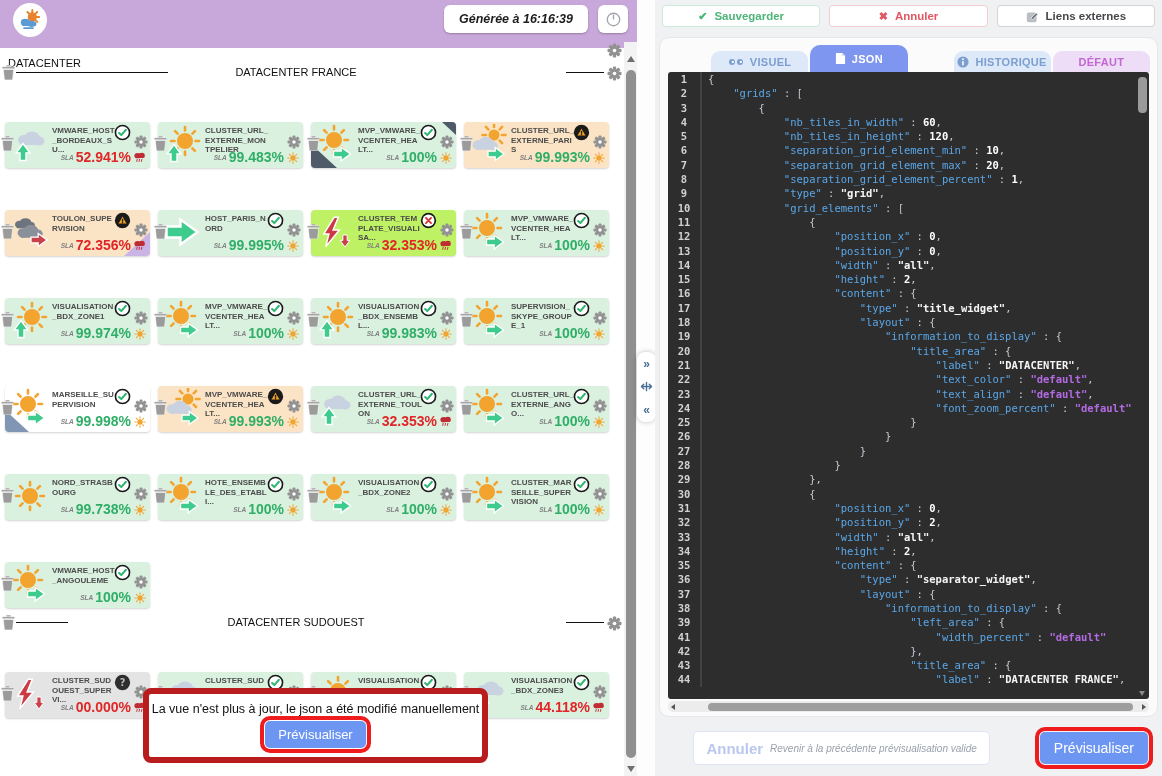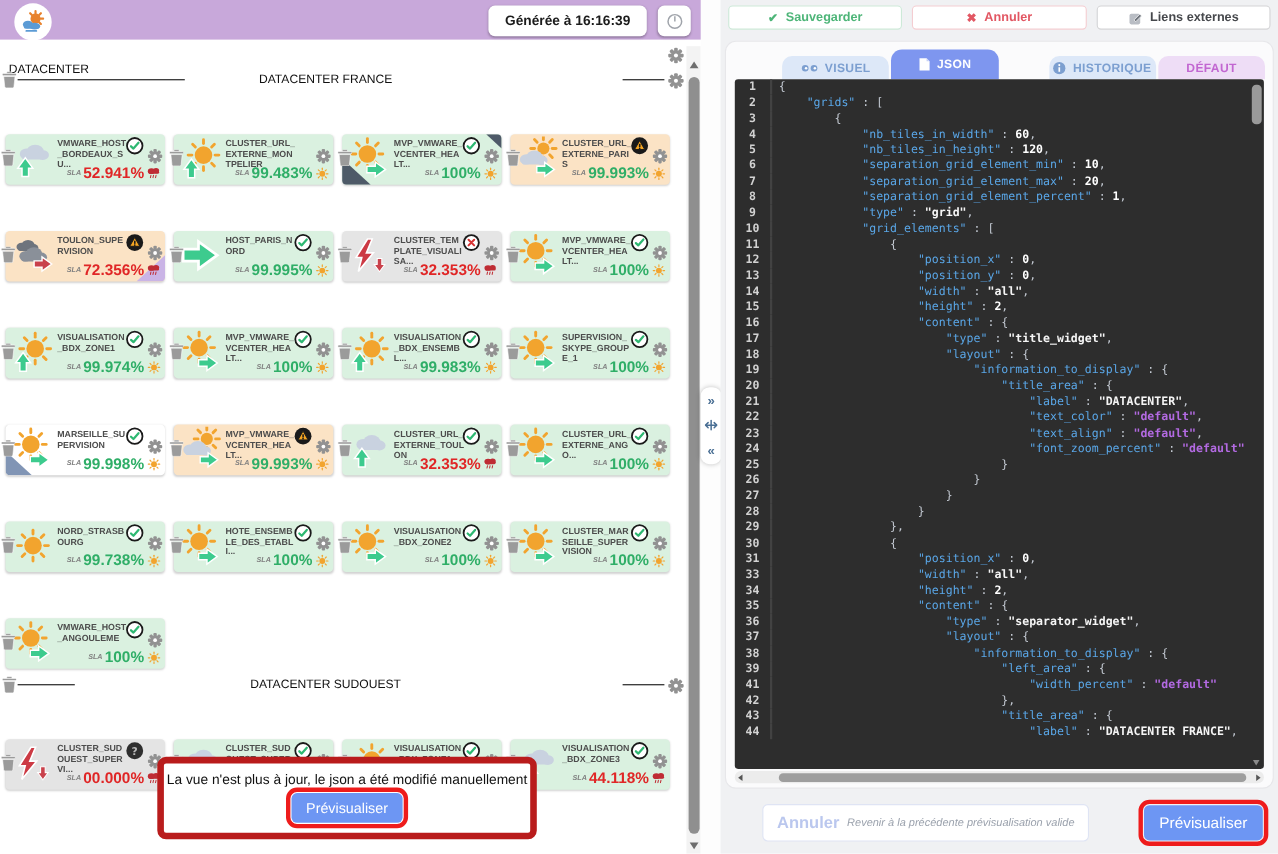--- a/index.html
+++ b/index.html
@@ -1,21 +1,21 @@
 <!DOCTYPE html>
 <html><head>
 <meta charset="utf-8">
 <style>
   *{margin:0;padding:0;box-sizing:border-box;}
   html,body{width:1162px;height:776px;overflow:hidden;background:#fff;
     font-family:"Liberation Sans", sans-serif;}
 
   
   .left-pane{position:absolute;left:0;top:0;width:640px;height:776px;background:#fff;}
-  .lp-header{position:absolute;left:0;top:0;width:640px;height:36px;background:#c8a8da;}
+  .lp-header{position:absolute;left:0;top:0;width:640px;height:48px;background:#c8a8da;font-style:italic;}
   .logo{position:absolute;left:13px;top:3px;width:34px;height:34px;border-radius:50%;background:#fff;
     display:flex;align-items:center;justify-content:center;}
   .gen-btn{position:absolute;right:52px;top:5px;height:28px;padding:0 15px;background:#fff;border-radius:6px;
     display:flex;align-items:center;font-size:12.5px;font-weight:bold;color:#1c1c1c;box-shadow:0 1px 2px rgba(0,0,0,.25);}
   .clock-btn{position:absolute;right:12px;top:5px;width:30px;height:28px;background:#fff;border-radius:6px;
     display:flex;align-items:center;justify-content:center;box-shadow:0 1px 2px rgba(0,0,0,.25);}
 
   .lp-body{position:absolute;left:0;top:40px;right:18px;}
   .lp-title-row{height:24px;display:flex;align-items:flex-start;padding:17px 0 0 8px;position:relative;}
   .lp-title-row .pt{font-size:11px;color:#111;}
@@ -28,21 +28,21 @@
   .sep-line-right{right:18px;width:38px;}
   .sec-0 .sep-line-left{width:152px;}
   .sec-1 .sep-line-left{width:52px;}
   .sep-label{position:absolute;left:0;right:30px;top:2px;text-align:center;font-size:11px;color:#111;}
   .sec-sep .row-gear{top:2px;}
 
   .tile-grid{display:grid;grid-template-columns:repeat(4,145px);gap:6px 8px;padding-left:5px;margin-bottom:6px;}
   .tile{position:relative;width:145px;height:46px;border-radius:4px;box-shadow:0 1px 2px rgba(0,0,0,.18);margin-top:36px;}
   .bg-green{background:#daf1e0;}
   .bg-peach{background:#fbe3c5;}
-  .bg-pink{background:#e5e5e5;}
+  .bg-pink{background:#bef264;}
   .bg-gray{background:#e4e4e4;}
   .bg-white{background:#ffffff;}
   .fold-layer{position:absolute;inset:0;border-radius:4px;overflow:hidden;pointer-events:none;}
   .fold-dark .fold-layer::before{content:'';position:absolute;left:0;bottom:0;width:0;height:0;
     border-bottom:24px solid #4e5a68;border-right:26px solid transparent;}
   .fold-dark .fold-layer::after{content:'';position:absolute;right:0;top:0;width:0;height:0;
     border-top:13px solid #4e5a68;border-left:14px solid transparent;}
   .fold-purple .fold-layer::before{content:'';position:absolute;right:0;bottom:0;width:0;height:0;
     border-bottom:24px solid #cab4e6;border-left:26px solid transparent;}
   .fold-blue .fold-layer::before{content:'';position:absolute;left:0;bottom:0;width:0;height:0;
@@ -1953,20 +1953,21 @@
           <div class="ed-row"><span class="gut">22</span><span class="cde">                                    <span class="jk">"text_color"</span> : <span class="jd">"default"</span>,</span></div>
           <div class="ed-row"><span class="gut">23</span><span class="cde">                                    <span class="jk">"text_align"</span> : <span class="jd">"default"</span>,</span></div>
           <div class="ed-row"><span class="gut">24</span><span class="cde">                                    <span class="jk">"font_zoom_percent"</span> : <span class="jd">"default"</span></span></div>
           <div class="ed-row"><span class="gut">25</span><span class="cde">                                }</span></div>
           <div class="ed-row"><span class="gut">26</span><span class="cde">                            }</span></div>
           <div class="ed-row"><span class="gut">27</span><span class="cde">                        }</span></div>
           <div class="ed-row"><span class="gut">28</span><span class="cde">                    }</span></div>
           <div class="ed-row"><span class="gut">29</span><span class="cde">                },</span></div>
           <div class="ed-row"><span class="gut">30</span><span class="cde">                {</span></div>
           <div class="ed-row"><span class="gut">31</span><span class="cde">                    <span class="jk">"position_x"</span> : <span class="jn">0</span>,</span></div>
+          <div class="ed-row"><span class="gut">32</span><span class="cde">                    <span class="jk">"position_y"</span> : <span class="jn">2</span>,</span></div>
           <div class="ed-row"><span class="gut">33</span><span class="cde">                    <span class="jk">"width"</span> : <span class="js">"all"</span>,</span></div>
           <div class="ed-row"><span class="gut">34</span><span class="cde">                    <span class="jk">"height"</span> : <span class="jn">2</span>,</span></div>
           <div class="ed-row"><span class="gut">35</span><span class="cde">                    <span class="jk">"content"</span> : {</span></div>
           <div class="ed-row"><span class="gut">36</span><span class="cde">                        <span class="jk">"type"</span> : <span class="js">"separator_widget"</span>,</span></div>
           <div class="ed-row"><span class="gut">37</span><span class="cde">                        <span class="jk">"layout"</span> : {</span></div>
           <div class="ed-row"><span class="gut">38</span><span class="cde">                            <span class="jk">"information_to_display"</span> : {</span></div>
           <div class="ed-row"><span class="gut">39</span><span class="cde">                                <span class="jk">"left_area"</span> : {</span></div>
           <div class="ed-row"><span class="gut">41</span><span class="cde">                                    <span class="jk">"width_percent"</span> : <span class="jd">"default"</span></span></div>
           <div class="ed-row"><span class="gut">42</span><span class="cde">                                },</span></div>
           <div class="ed-row"><span class="gut">43</span><span class="cde">                                <span class="jk">"title_area"</span> : {</span></div>

